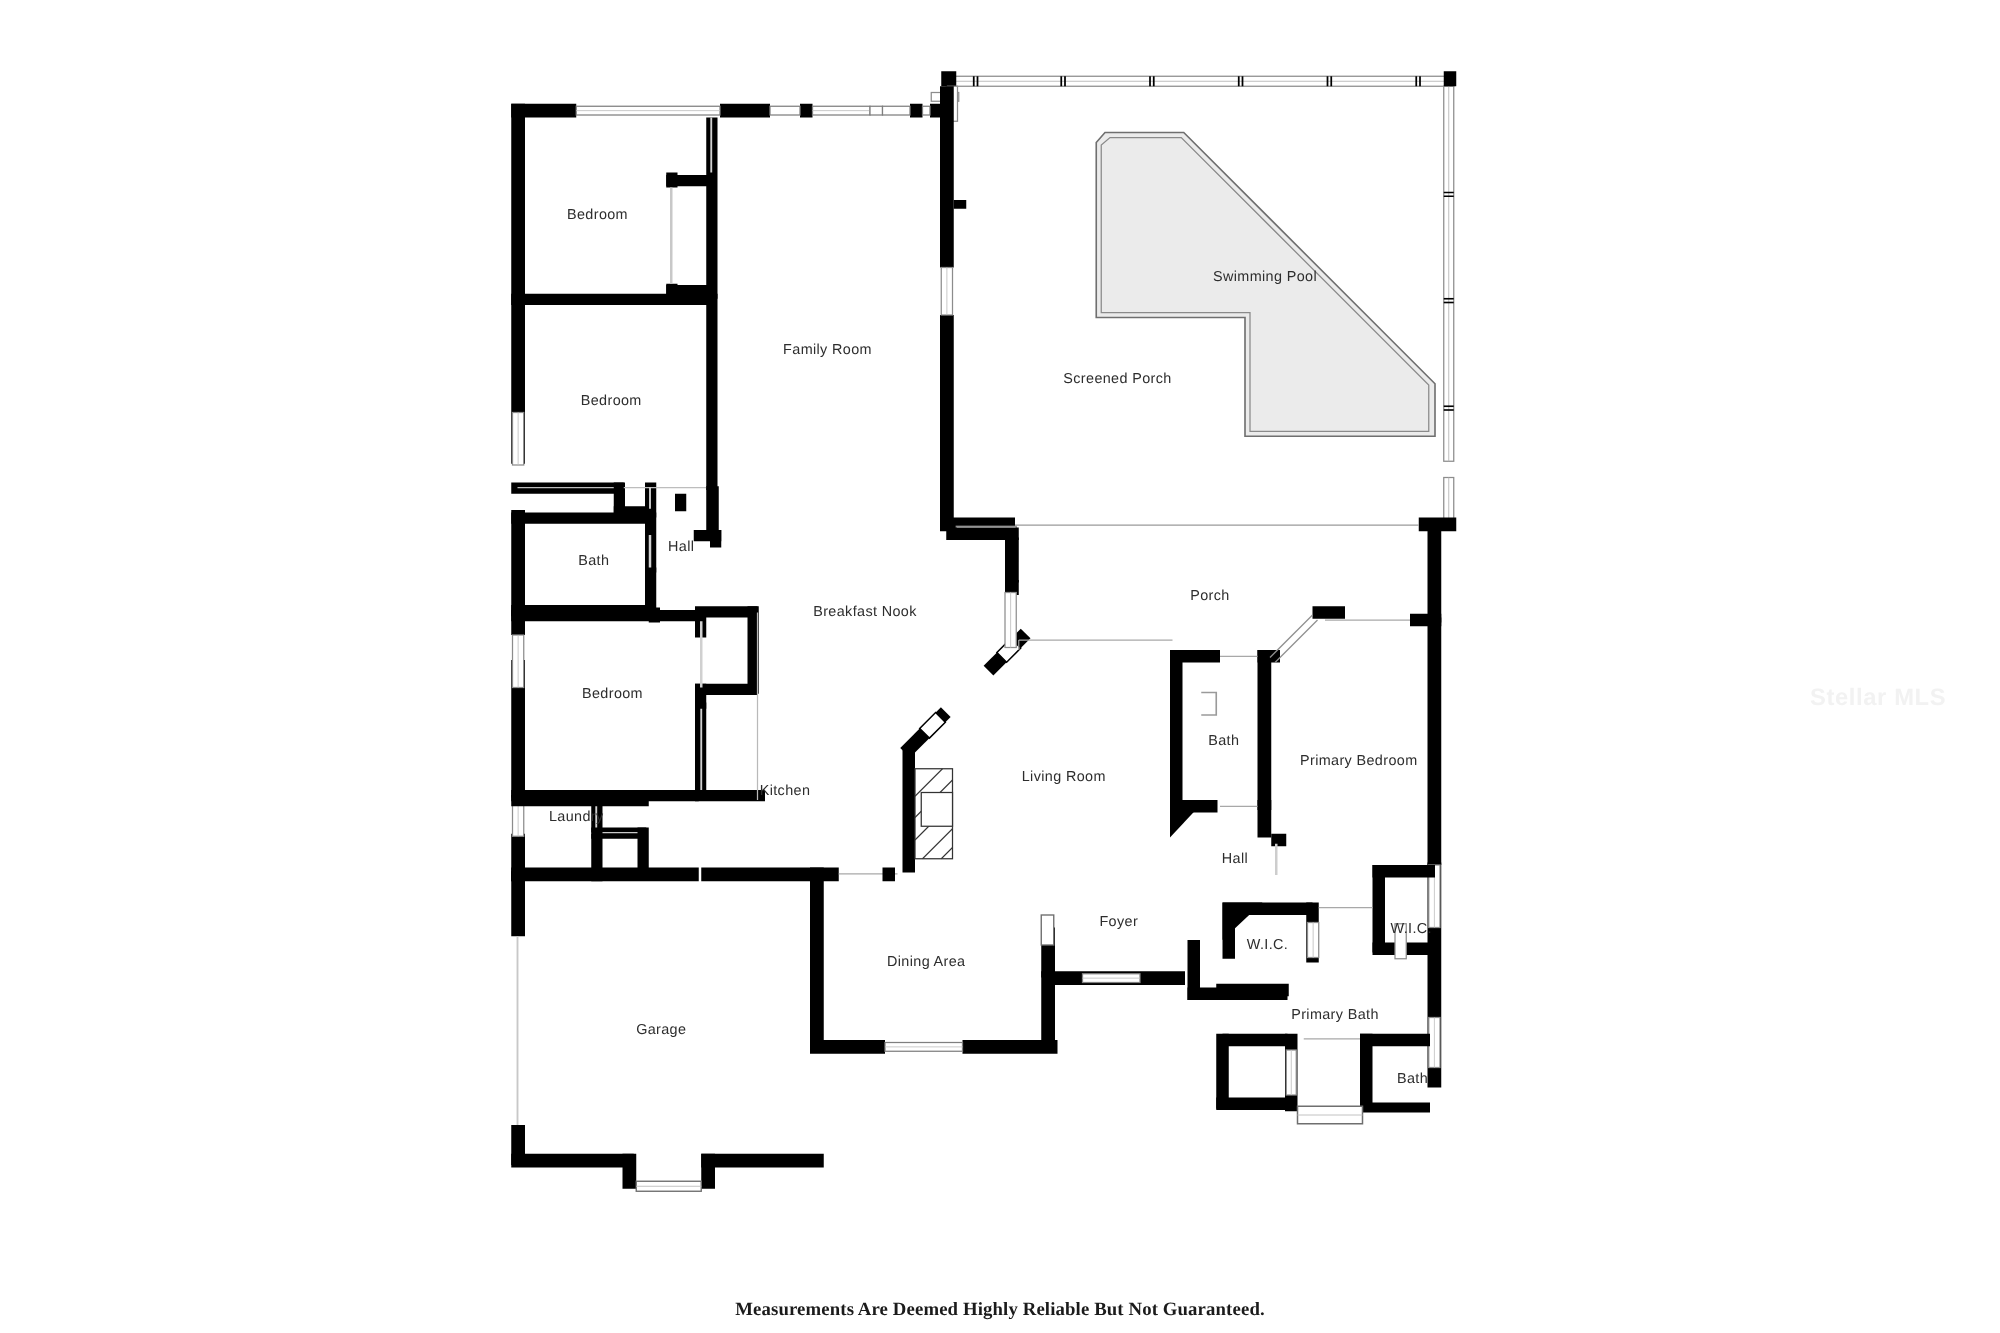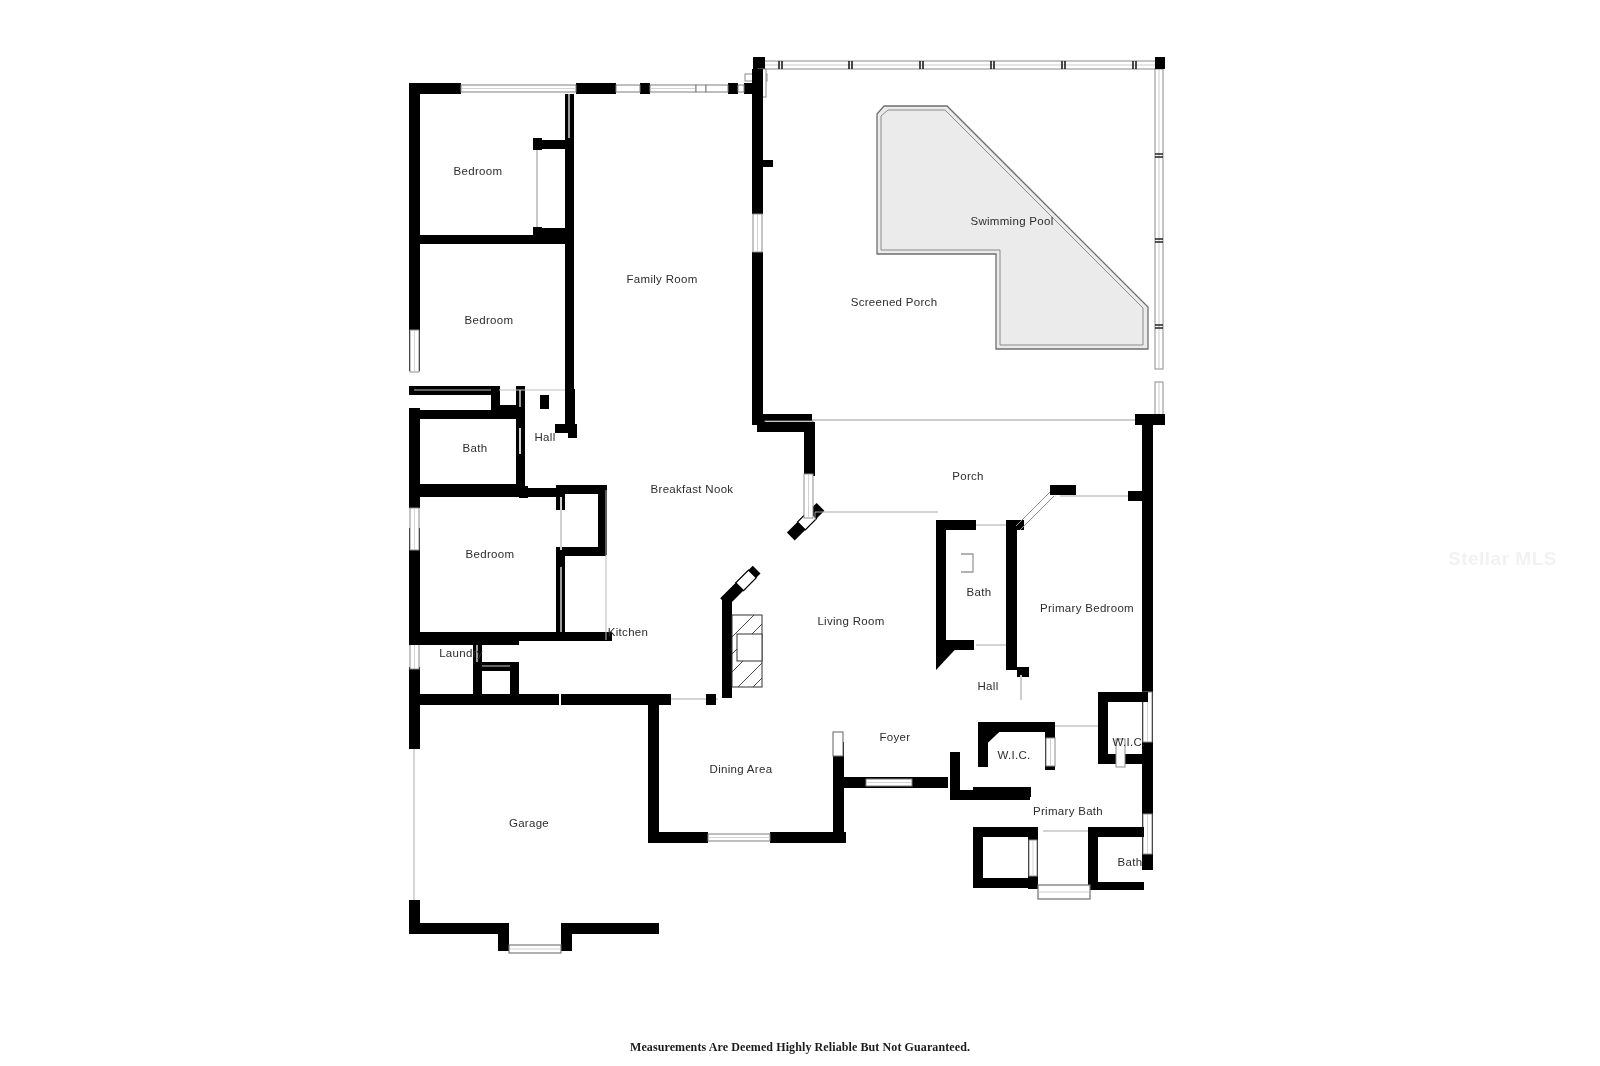--- a/index.html
+++ b/index.html
@@ -35,21 +35,21 @@
     dominant-baseline: middle;
     letter-spacing: 0.3px;
   }
   .caption {
     position: absolute;
     left: 0;
     top: 998px;
     width: 1600px;
     text-align: center;
     font-family: "Liberation Serif", serif;
-    font-size: 12px;
+    font-size: 15px;
     font-weight: bold;
     color: #1b1b1b;
     letter-spacing: 0.1px;
   }
   .watermark {
     position: absolute;
     left: 1448px;
     top: 506px;
     font-family: "Liberation Sans", sans-serif;
     font-size: 19px;

